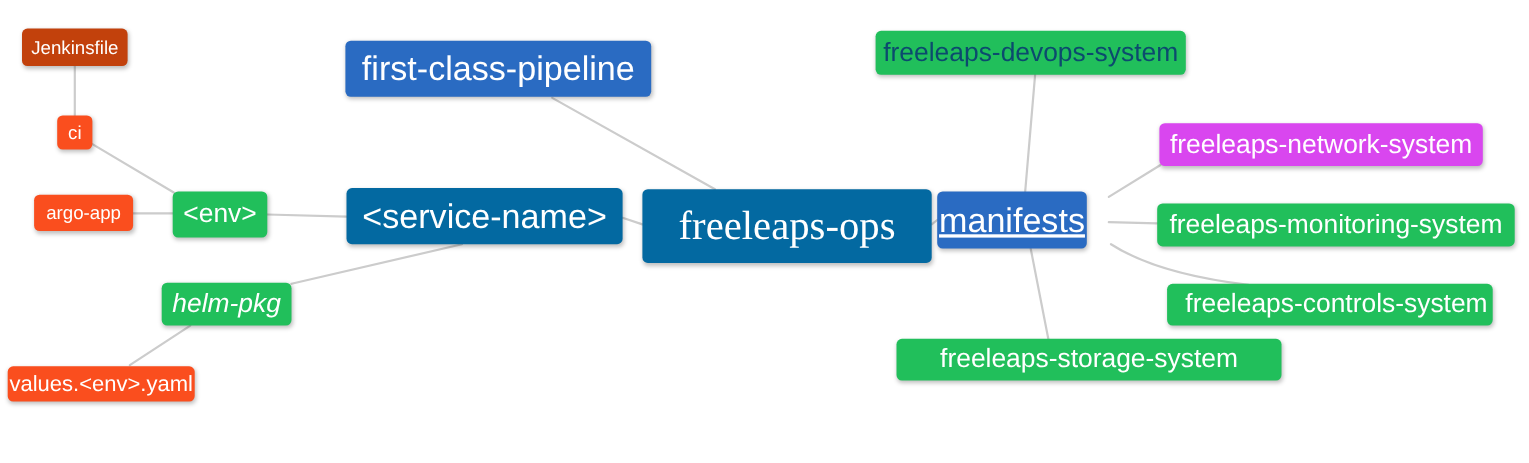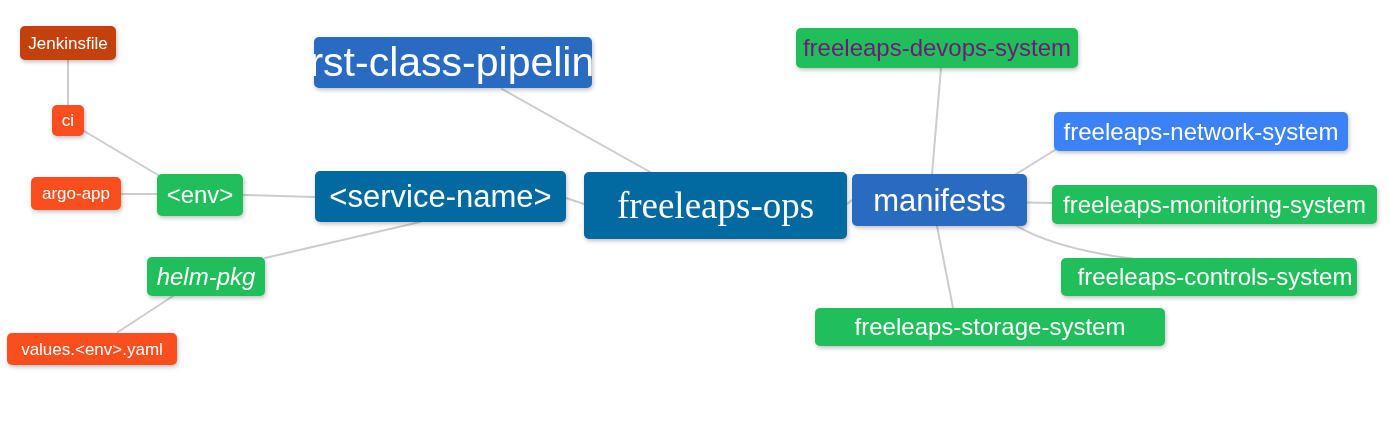--- a/index.html
+++ b/index.html
@@ -46,28 +46,28 @@
       <path d="M566,198 L584,204" fill="none" stroke="#CCCCCC" stroke-width="2" stroke-linecap="round"></path>
       <path d="M847,204 L852,200" fill="none" stroke="#CCCCCC" stroke-width="2" stroke-linecap="round"></path>
       <path d="M932,174 L941,68" fill="none" stroke="#CCCCCC" stroke-width="2" stroke-linecap="round"></path>
       <path d="M1008,179 L1055,150" fill="none" stroke="#CCCCCC" stroke-width="2" stroke-linecap="round"></path>
       <path d="M1008,202 L1052,203" fill="none" stroke="#CCCCCC" stroke-width="2" stroke-linecap="round"></path>
       <path d="M1010,222 Q1052,249 1135,259" fill="none" stroke="#CCCCCC" stroke-width="2" stroke-linecap="round"></path>
       <path d="M937,226 L953,308" fill="none" stroke="#CCCCCC" stroke-width="2" stroke-linecap="round"></path>
     </svg>
   <div id="node-layer">
       <div class="node node-root" style="left: 584px; top: 172px; width: 263px; height: 67px; font-size: 37px; background: #0369a1; color: rgb(255, 255, 255); font-family: Liberation Serif, serif;">freeleaps-ops</div>
-      <div class="node node-branch" style="left: 314px; top: 37px; width: 278px; height: 51px; font-size: 41px; background: rgb(42, 107, 194); color: rgb(255, 255, 255);">first-class-pipeline</div>
+      <div class="node node-branch" style="left: 314px; top: 37px; width: 278px; height: 51px; font-size: 31px; background: rgb(42, 107, 194); color: rgb(255, 255, 255);">first-class-pipeline</div>
       <div class="node node-branch" style="left: 315px; top: 171px; width: 251px; height: 51px; font-size: 31px; background: #0369a1; color: rgb(255, 255, 255);">&lt;service-name&gt;</div>
-      <div class="node node-branch" style="left: 852px; top: 174px; width: 175px; height: 52px; font-size: 31px; background: rgb(42, 107, 194); color: rgb(255, 255, 255);">manifests</div>
+      <div class="node node-branch" style="left: 852px; top: 174px; width: 136px; height: 52px; font-size: 31px; background: rgb(42, 107, 194); color: rgb(255, 255, 255); text-decoration: underline;">manifests</div>
       <div class="node node-leaf" style="left: 157px; top: 174px; width: 86px; height: 42px; font-size: 24px; background: rgb(33, 191, 91); color: rgb(255, 255, 255);">&lt;env&gt;</div>
       <div class="node node-leaf" style="left: 147px; top: 257px; width: 118px; height: 39px; font-size: 24px; background: rgb(33, 191, 91); color: rgb(255, 255, 255); font-style: italic;">helm-pkg</div>
-      <div class="node node-leaf" style="left: 796px; top: 28px; width: 282px; height: 40px; font-size: 24px; background: rgb(33, 191, 91); color: #701a75;">freeleaps-devops-system</div>
-      <div class="node node-leaf" style="left: 1054px; top: 112px; width: 294px; height: 39px; font-size: 24px; background: #3b82f6; color: rgb(255, 255, 255);">freeleaps-network-system</div>
+      <div class="node node-leaf" style="left: 796px; top: 28px; width: 282px; height: 40px; font-size: 24px; background: rgb(33, 191, 91); color: #0c4a6e;">freeleaps-devops-system</div>
+      <div class="node node-leaf" style="left: 1054px; top: 112px; width: 294px; height: 39px; font-size: 24px; background: #d946ef; color: rgb(255, 255, 255);">freeleaps-network-system</div>
       <div class="node node-leaf" style="left: 1052px; top: 185px; width: 325px; height: 39px; font-size: 24px; background: rgb(33, 191, 91); color: rgb(255, 255, 255); text-align: right;">freeleaps-monitoring-system</div>
       <div class="node node-leaf" style="left: 1061px; top: 258px; width: 296px; height: 38px; font-size: 24px; background: rgb(33, 191, 91); color: rgb(255, 255, 255); padding-left: 12px;">freeleaps-controls-system</div>
       <div class="node node-leaf" style="left: 815px; top: 308px; width: 350px; height: 38px; font-size: 24px; background: rgb(33, 191, 91); color: rgb(255, 255, 255);">freeleaps-storage-system</div>
       <div class="node node-detail" style="left: 20px; top: 26px; width: 96px; height: 34px; font-size: 17px; background: #c2410c; color: rgb(255, 255, 255);">Jenkinsfile</div>
       <div class="node node-detail" style="left: 52px; top: 105px; width: 32px; height: 31px; font-size: 17px; background: rgb(250, 78, 30); color: rgb(255, 255, 255);">ci</div>
       <div class="node node-detail" style="left: 31px; top: 177px; width: 90px; height: 33px; font-size: 17px; background: rgb(250, 78, 30); color: rgb(255, 255, 255);">argo-app</div>
-      <div class="node node-detail" style="left: 7px; top: 333px; width: 170px; height: 32px; font-size: 17px; background: rgb(250, 78, 30); color: rgb(255, 255, 255);">values.&lt;env&gt;.yaml</div>
+      <div class="node node-detail" style="left: 7px; top: 333px; width: 170px; height: 32px; font-size: 20px; background: rgb(250, 78, 30); color: rgb(255, 255, 255);">values.&lt;env&gt;.yaml</div>
     </div>
 </div>
 
 </body></html>

